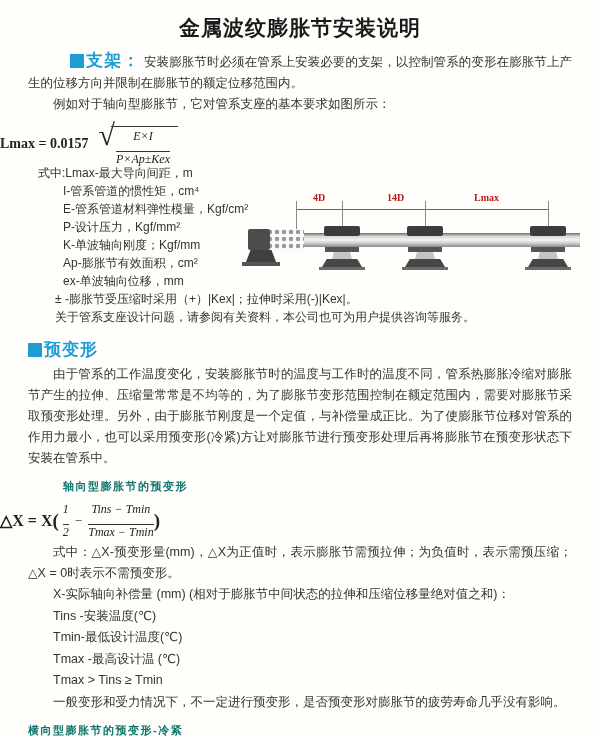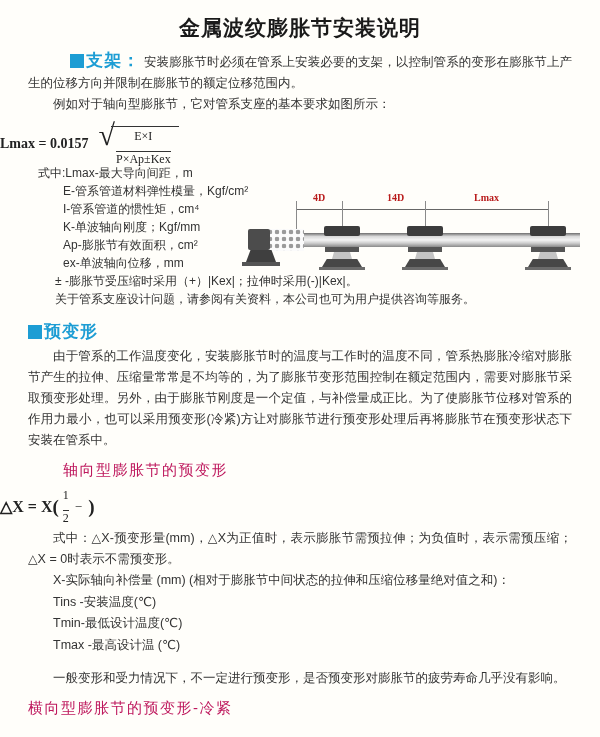--- a/index.html
+++ b/index.html
@@ -23,21 +23,21 @@
   .indent-2em{text-indent:25px;}
   
   .formula{text-align:left;font-family:"Liberation Serif",serif;color:#222;}
   .f-lmax{margin:7px 0 2px 0;height:38px;}
   .f-bold{font-weight:bold;font-size:14px;font-style:normal;vertical-align:middle;}
   .sqrt{display:inline-flex;vertical-align:middle;margin-left:6px;}
   .radical{font-size:30px;line-height:26px;font-weight:400;}
   .sqrt-inner{border-top:1.6px solid #333;padding:2px 8px 0 5px;margin-left:-4px;align-self:flex-start;margin-top:4px;}
   .frac{
     display:inline-flex;flex-direction:column;align-items:center;vertical-align:middle;
-    font-family:"Liberation Serif",serif;font-size:12px;line-height:1.2;
+    font-family:"Liberation Serif",serif;font-style:italic;font-size:12px;line-height:1.2;
   }
   .frac .den{border-top:1px solid #333;margin-top:8px;}
   .paren{font-size:19px;font-weight:bold;vertical-align:middle;font-style:normal;}
   .f-op{font-size:13px;vertical-align:middle;padding:0 2px;font-style:normal;}
   .f-var{font-weight:bold;font-size:16px;font-style:normal;vertical-align:middle;}
   
   .vars{margin:4px 28px 0 38px;font-size:12px;line-height:18px;color:#333;}
   .vars .sub{padding-left:25px;}
   .vars .half{padding-left:17px;}
   
@@ -62,26 +62,26 @@
   .anchor-plate{position:absolute;left:-6px;top:70px;width:38px;height:4px;background:#555;}
   .support{position:absolute;top:0;width:48px;height:100px;}
   .support .cap{position:absolute;left:6px;top:34px;width:36px;height:10px;background:#3c3c3c;border-radius:2px;}
   .support .under{position:absolute;left:7px;top:55px;width:34px;height:5px;background:#555;}
   .support .stem{position:absolute;left:14px;top:60px;width:20px;height:7px;background:#c4c4c4;clip-path:polygon(10% 0,90% 0,100% 100%,0 100%);}
   .support .base{position:absolute;left:4px;top:67px;width:40px;height:8px;background:#474747;clip-path:polygon(12% 0,88% 0,100% 100%,0 100%);}
   .support .plate{position:absolute;left:1px;top:75px;width:46px;height:3px;background:#6b6b6b;}
   
   .predeform-head{margin:12px 28px 0 28px;}
   .sub-head{
-    color:#be185d;font-size:15px;font-weight:normal;letter-spacing:1.5px;margin:10px 28px 0 63px;
+    color:#0f766e;font-size:11px;font-weight:bold;letter-spacing:1.5px;margin:10px 28px 0 63px;
   }
   .sub-head.lateral{margin-left:28px;}
   .f-dx{margin-top:8px;height:34px;}
   .items{margin:0 28px 0 53px;font-size:12.5px;line-height:21.5px;}
-  .note-line{margin-top:12px;}
+  .note-line{margin-top:0;}
 </style>
 </head>
 <body>
 
 <h1 class="title">金属波纹膨胀节安装说明</h1>
 
 <p class="para first-para">
   <span class="bullet-sq"></span><span class="sec-head">支架：</span>
   <span>安装膨胀节时必须在管系上安装必要的支架，以控制管系的变形在膨胀节上产生的位移方向并限制在膨胀节的额定位移范围内。</span>
 </p>
@@ -95,22 +95,23 @@
       <span class="frac">
         <span class="num">E×I</span>
         <span class="den">P×Ap±Kex</span>
       </span>
     </span>
   </span>
 </div>
 
 <div class="vars">
   <div>式中:Lmax-最大导向间距，m</div>
+  <div class="sub">I-管系管道的惯性矩，cm⁴</div>
   <div class="sub">E-管系管道材料弹性模量，Kgf/cm²</div>
-  <div class="sub">I-管系管道的惯性矩，cm⁴</div>
+  <div class="sub">P-设计压力，Kgf/mm²</div>
   <div class="sub">K-单波轴向刚度；Kgf/mm</div>
   <div class="sub">Ap-膨胀节有效面积，cm²</div>
   <div class="sub">ex-单波轴向位移，mm</div>
   <div class="half">± -膨胀节受压缩时采用（+）|Kex|；拉伸时采用(-)|Kex|。</div>
   <div class="half">关于管系支座设计问题，请参阅有关资料，本公司也可为用户提供咨询等服务。</div>
 </div>
 
 <div class="diagram">
   <div class="dim-line"></div>
   <div class="tick" style="left:48px"></div>
@@ -155,26 +156,30 @@
 
 <div class="sub-head">轴向型膨胀节的预变形</div>
 
 <div class="formula f-dx">
   <span class="f-var">△X = X</span><span class="paren">(</span>
   <span class="frac">
     <span class="num">1</span>
     <span class="den">2</span>
   </span>
   <span class="f-op">−</span>
-  <span class="paren">)</span>
+  <span class="frac">
+    <span class="num">Tins − Tmin</span>
+    <span class="den">Tmax − Tmin</span>
+  </span><span class="paren">)</span>
 </div>
 
 <p class="para indent-2em" style="margin-top:6px">式中：△X-预变形量(mm)，△X为正值时，表示膨胀节需预拉伸；为负值时，表示需预压缩；△X = 0时表示不需预变形。</p>
 
 <div class="items">
   <div>X-实际轴向补偿量 (mm) (相对于膨胀节中间状态的拉伸和压缩位移量绝对值之和)：</div>
   <div>Tins -安装温度(℃)</div>
   <div>Tmin-最低设计温度(℃)</div>
   <div>Tmax -最高设计温 (℃)</div>
+  <div>Tmax &gt; Tins ≥ Tmin</div>
 </div>
 <p class="para indent-2em note-line">一般变形和受力情况下，不一定进行预变形，是否预变形对膨胀节的疲劳寿命几乎没有影响。</p>
 
 <div class="sub-head lateral">横向型膨胀节的预变形-冷紧</div>
 
 </body></html>

